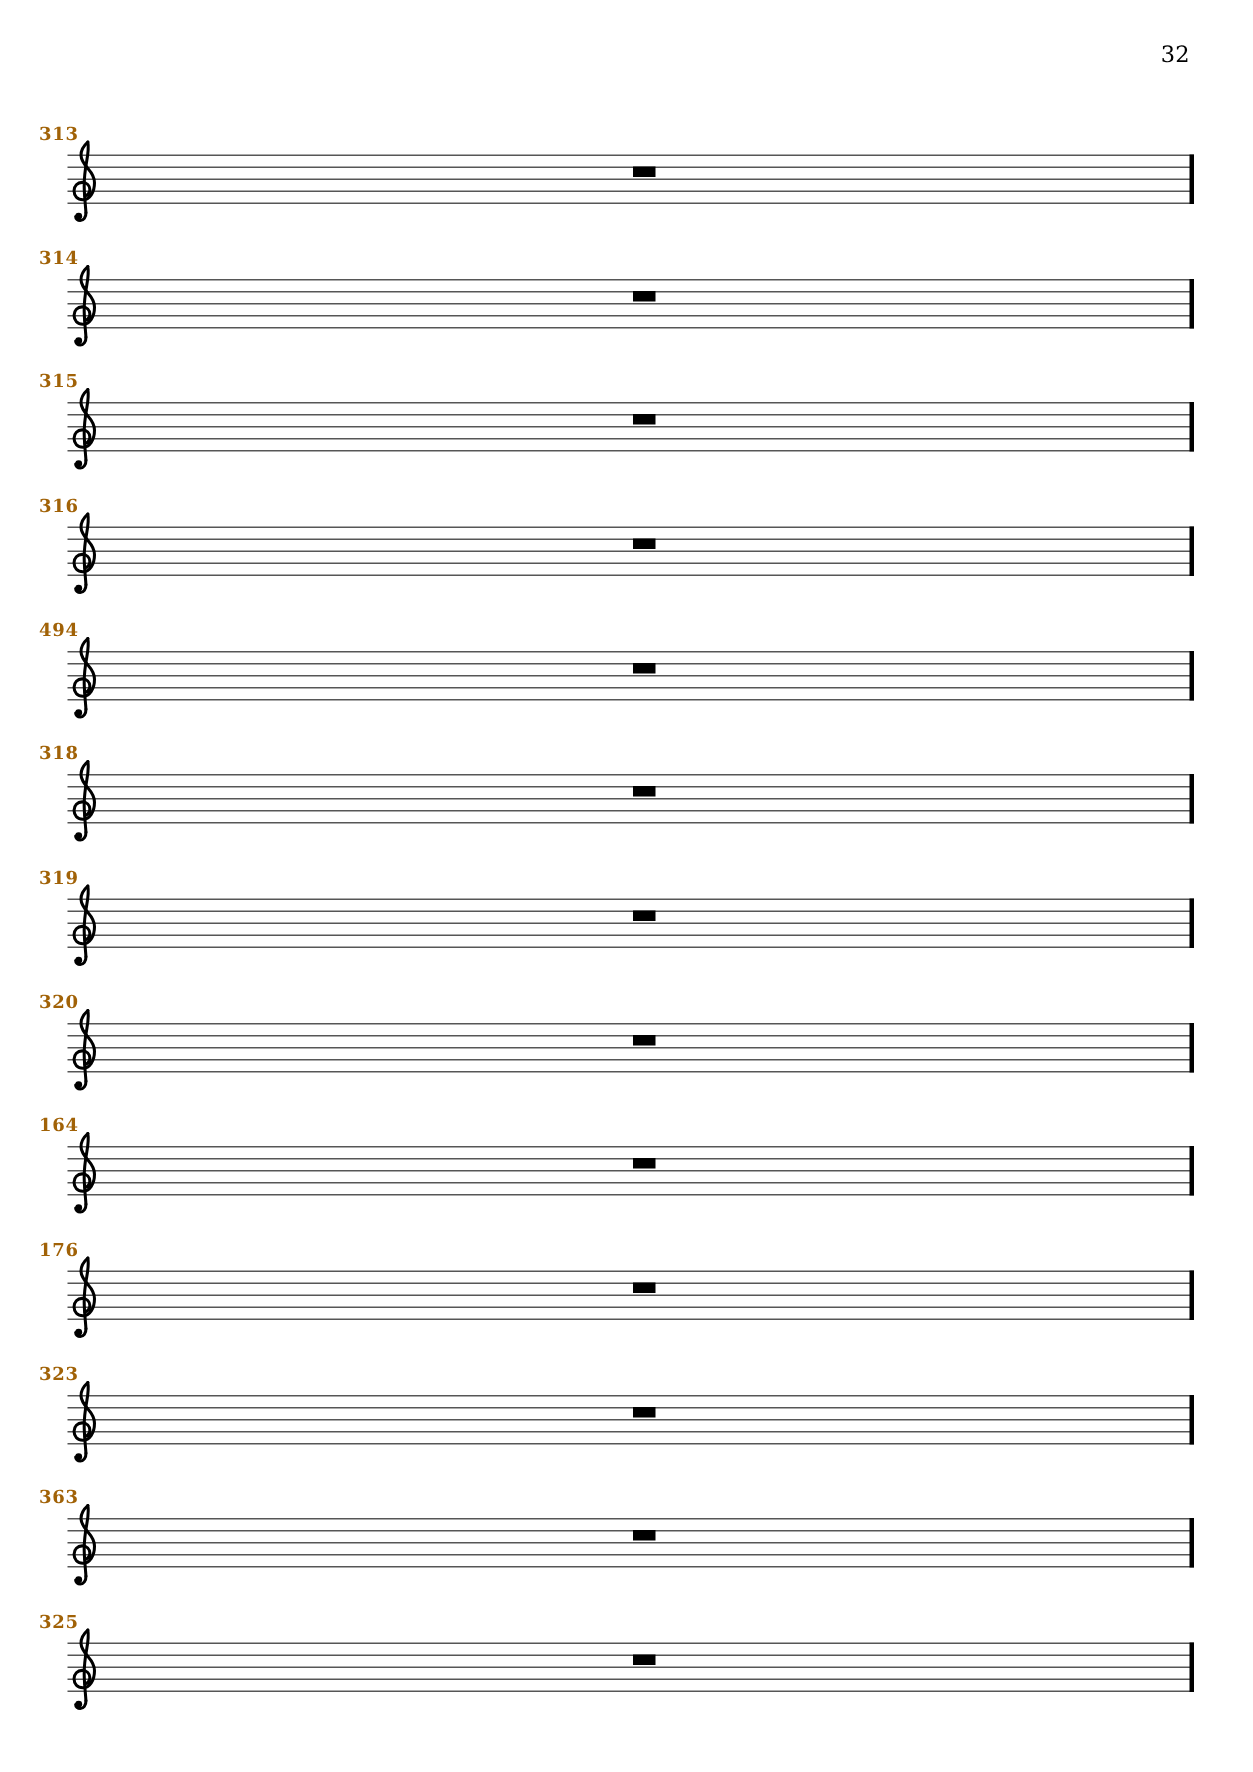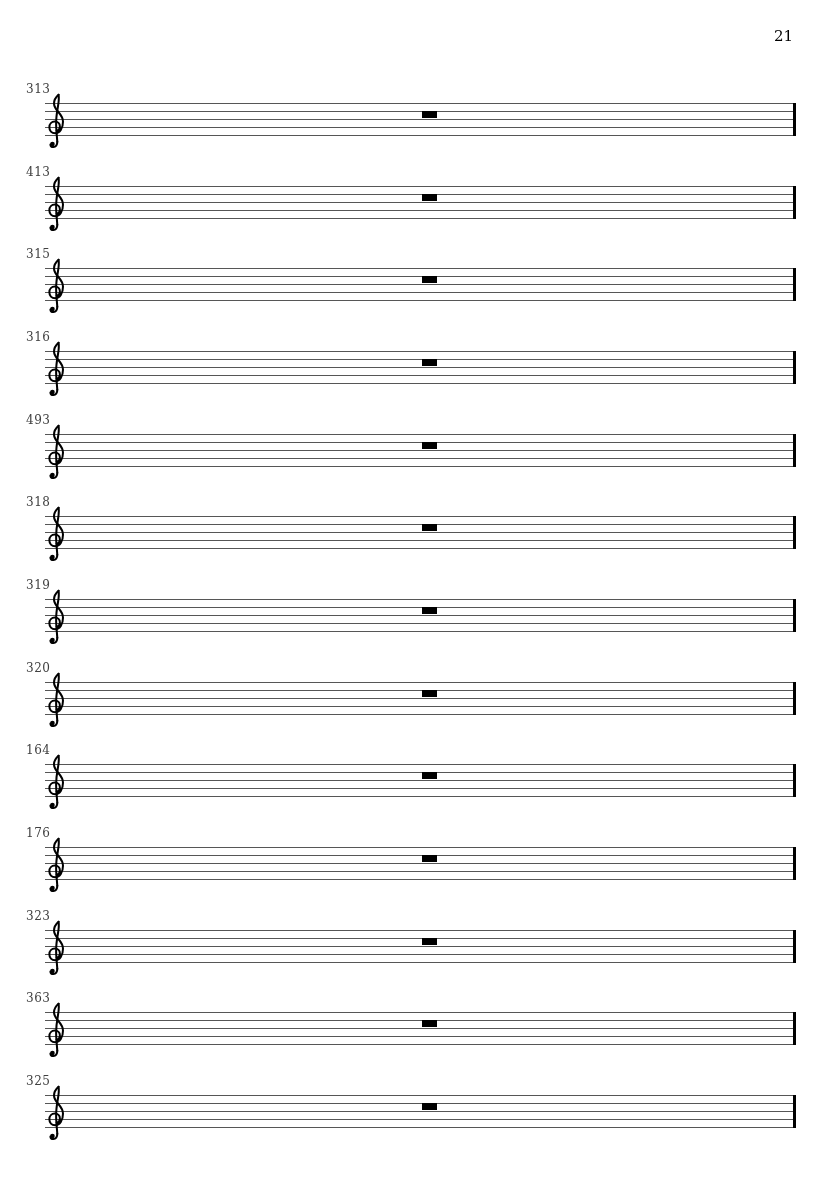--- a/index.html
+++ b/index.html
@@ -42,21 +42,22 @@
   .staff-line.l3 { top: 16px; }
   .staff-line.l4 { top: 24px; }
   .staff-line.l5 { top: 32px; }
   .measure-number {
     position: absolute;
     left: -19px;
     top: -20px;
     font-size: 12px;
     line-height: 12px;
     letter-spacing: 0.5px;
-    color: #404040;
+    color: #a16207;
+    font-weight: bold;
   }
   .clef {
     position: absolute;
     left: 1px;
     top: -11px;
     width: 22px;
     height: 58px;
   }
   .whole-rest {
     position: absolute;
@@ -72,21 +73,21 @@
     top: 0;
     width: 3px;
     height: 33px;
     background: #000;
   }
 </style>
 </head>
 <body>
 
 <div class="page">
-  <div class="page-number">21</div>
+  <div class="page-number">32</div>
   <div id="systems">
   <div class="system" style="top: 103px;">
     <div class="measure-number">313</div>
     <div class="staff-line l1"></div>
     <div class="staff-line l2"></div>
     <div class="staff-line l3"></div>
     <div class="staff-line l4"></div>
     <div class="staff-line l5"></div>
     <svg class="clef" viewBox="0 0 22 60" aria-hidden="true">
       <g fill="none" stroke="#000" stroke-width="2.1" stroke-linecap="round">
@@ -94,21 +95,21 @@
         <path d="M12.6,2.8 C9.5,5.5 7.8,8.8 7.9,12.0 C8.0,15.3 10.0,18.0 12.8,21.2 C15.7,24.5 17.2,27.2 17.2,30.8 C17.2,37.4 13.9,42.6 9.2,42.6 C5.4,42.6 3.1,39.9 3.1,36.4 C3.1,33.0 5.5,30.6 8.7,30.6 C11.9,30.6 14.0,32.8 14.0,35.6 C14.0,37.8 12.6,39.4 10.6,40.0"></path>
         <path d="M11.3,51.5 C11.4,54.8 9.6,56.9 7.4,56.9 C5.5,56.9 4.2,55.7 4.2,54.2"></path>
       </g>
       <circle cx="6.3" cy="53.9" r="2.4" fill="#000"></circle>
     </svg>
     <div class="whole-rest"></div>
     <div class="barline"></div>
   </div>
 
   <div class="system" style="top: 186px;">
-    <div class="measure-number">413</div>
+    <div class="measure-number">314</div>
     <div class="staff-line l1"></div>
     <div class="staff-line l2"></div>
     <div class="staff-line l3"></div>
     <div class="staff-line l4"></div>
     <div class="staff-line l5"></div>
     <svg class="clef" viewBox="0 0 22 60" aria-hidden="true">
       <g fill="none" stroke="#000" stroke-width="2.1" stroke-linecap="round">
         <path d="M12.6,2.8 C13.3,6.5 12.8,10.5 11.9,15.5 C10.8,21.5 10.0,27.0 10.1,33.5 C10.2,40.0 11.0,46.5 11.3,51.5"></path>
         <path d="M12.6,2.8 C9.5,5.5 7.8,8.8 7.9,12.0 C8.0,15.3 10.0,18.0 12.8,21.2 C15.7,24.5 17.2,27.2 17.2,30.8 C17.2,37.4 13.9,42.6 9.2,42.6 C5.4,42.6 3.1,39.9 3.1,36.4 C3.1,33.0 5.5,30.6 8.7,30.6 C11.9,30.6 14.0,32.8 14.0,35.6 C14.0,37.8 12.6,39.4 10.6,40.0"></path>
         <path d="M11.3,51.5 C11.4,54.8 9.6,56.9 7.4,56.9 C5.5,56.9 4.2,55.7 4.2,54.2"></path>
@@ -151,21 +152,21 @@
         <path d="M12.6,2.8 C9.5,5.5 7.8,8.8 7.9,12.0 C8.0,15.3 10.0,18.0 12.8,21.2 C15.7,24.5 17.2,27.2 17.2,30.8 C17.2,37.4 13.9,42.6 9.2,42.6 C5.4,42.6 3.1,39.9 3.1,36.4 C3.1,33.0 5.5,30.6 8.7,30.6 C11.9,30.6 14.0,32.8 14.0,35.6 C14.0,37.8 12.6,39.4 10.6,40.0"></path>
         <path d="M11.3,51.5 C11.4,54.8 9.6,56.9 7.4,56.9 C5.5,56.9 4.2,55.7 4.2,54.2"></path>
       </g>
       <circle cx="6.3" cy="53.9" r="2.4" fill="#000"></circle>
     </svg>
     <div class="whole-rest"></div>
     <div class="barline"></div>
   </div>
 
   <div class="system" style="top: 434px;">
-    <div class="measure-number">493</div>
+    <div class="measure-number">494</div>
     <div class="staff-line l1"></div>
     <div class="staff-line l2"></div>
     <div class="staff-line l3"></div>
     <div class="staff-line l4"></div>
     <div class="staff-line l5"></div>
     <svg class="clef" viewBox="0 0 22 60" aria-hidden="true">
       <g fill="none" stroke="#000" stroke-width="2.1" stroke-linecap="round">
         <path d="M12.6,2.8 C13.3,6.5 12.8,10.5 11.9,15.5 C10.8,21.5 10.0,27.0 10.1,33.5 C10.2,40.0 11.0,46.5 11.3,51.5"></path>
         <path d="M12.6,2.8 C9.5,5.5 7.8,8.8 7.9,12.0 C8.0,15.3 10.0,18.0 12.8,21.2 C15.7,24.5 17.2,27.2 17.2,30.8 C17.2,37.4 13.9,42.6 9.2,42.6 C5.4,42.6 3.1,39.9 3.1,36.4 C3.1,33.0 5.5,30.6 8.7,30.6 C11.9,30.6 14.0,32.8 14.0,35.6 C14.0,37.8 12.6,39.4 10.6,40.0"></path>
         <path d="M11.3,51.5 C11.4,54.8 9.6,56.9 7.4,56.9 C5.5,56.9 4.2,55.7 4.2,54.2"></path>

